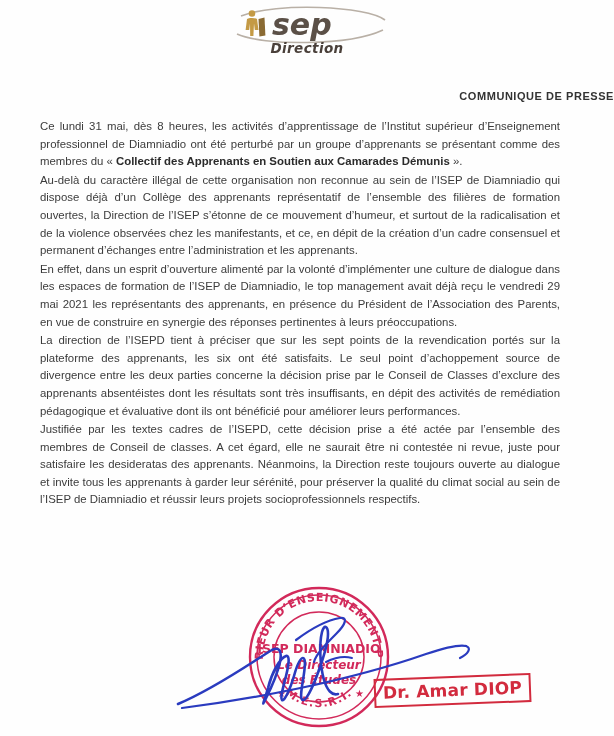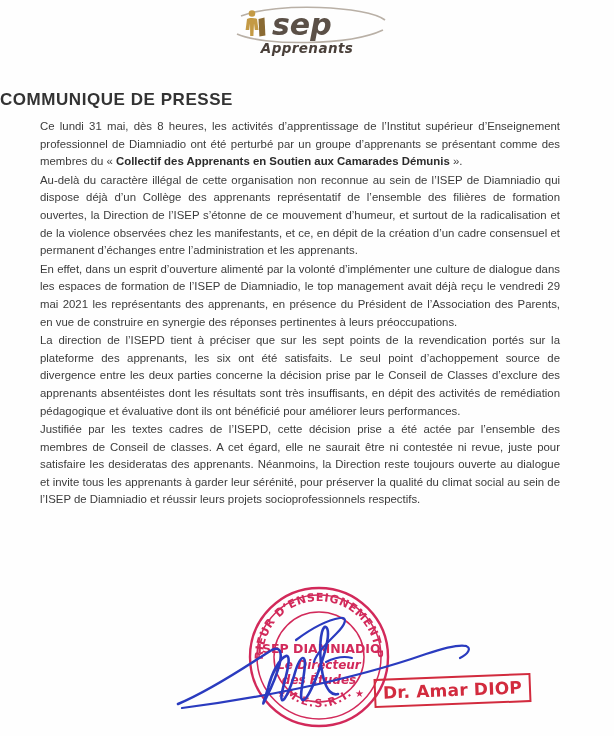--- a/index.html
+++ b/index.html
@@ -62,22 +62,22 @@
     letter-spacing: 0.4px;
     color: #4a403a;
   }
 
   
   .doc-title {
     position: absolute;
     top: 90px;
     left: 0;
     right: 0;
-    text-align: left;
-    font-size: 17px;
+    text-align: right;
+    font-size: 11px;
     font-weight: 700;
     letter-spacing: 0.55px;
     color: #333333;
   }
 
   
   .body-text {
     position: absolute;
     top: 118px;
     left: 40px;
@@ -151,21 +151,21 @@
           <path d="M24 10 C 60 -4, 150 0, 168 14" stroke="#b9b0a6" stroke-width="1.6" fill="none"></path>
           <path d="M20 28 C 46 40, 132 40, 166 24" stroke="#b9b0a6" stroke-width="1.6" fill="none"></path>
 
           <circle cx="35" cy="7.5" r="3.3" fill="#c49a45"></circle>
           <path d="M30 13 C 31 11.5, 39 11.5, 40 13 L 41.5 24 L 37.8 24 L 37 17.5 L 36.4 30 L 33.2 30 L 33.0 17.5 L 32.2 24 L 28.6 24 Z" fill="#c49a45"></path>
           <path d="M41.5 13 L 47.5 11.5 L 48.4 29.5 L 42.4 30.5 Z" fill="#8a6a33"></path>
 
           <text x="55" y="29" font-family="DejaVu Sans, sans-serif" font-size="30" font-weight="700" font-style="italic" fill="#5b5047">sep</text>
         </svg>
       </div>
-      <div class="logo-sub">Apprenants</div>
+      <div class="logo-sub">Direction</div>
     </div>
   </div>
 
   <div class="doc-title">COMMUNIQUE DE PRESSE</div>
 
   <div class="body-text" id="body-container">
       <div class="para">Ce lundi 31 mai, dès 8 heures, les activités d’apprentissage de l’Institut supérieur d’Enseignement professionnel de Diamniadio ont été perturbé par un groupe d’apprenants se présentant comme des membres du « <b>Collectif des Apprenants en Soutien aux Camarades Démunis</b> ».</div>
       <div class="para">Au-delà du caractère illégal de cette organisation non reconnue au sein de l’ISEP de Diamniadio qui dispose déjà d’un Collège des apprenants représentatif de l’ensemble des filières de formation ouvertes, la Direction de l’ISEP s’étonne de ce mouvement d’humeur, et surtout de la radicalisation et de la violence observées chez les manifestants, et ce, en dépit de la création d’un cadre consensuel et permanent d’échanges entre l’administration et les apprenants.</div>
       <div class="para">En effet, dans un esprit d’ouverture alimenté par la volonté d’implémenter une culture de dialogue dans les espaces de formation de l’ISEP de Diamniadio, le top management avait déjà reçu le vendredi 29 mai 2021 les représentants des apprenants, en présence du Président de l’Association des Parents, en vue de construire en synergie des réponses pertinentes à leurs préoccupations.</div>
       <div class="para">La direction de l’ISEPD tient à préciser que sur les sept points de la revendication portés sur la plateforme des apprenants, les six ont été satisfaits. Le seul point d’achoppement source de divergence entre les deux parties concerne la décision prise par le Conseil de Classes d’exclure des apprenants absentéistes dont les résultats sont très insuffisants, en dépit des activités de remédiation pédagogique et évaluative dont ils ont bénéficié pour améliorer leurs performances.</div>

